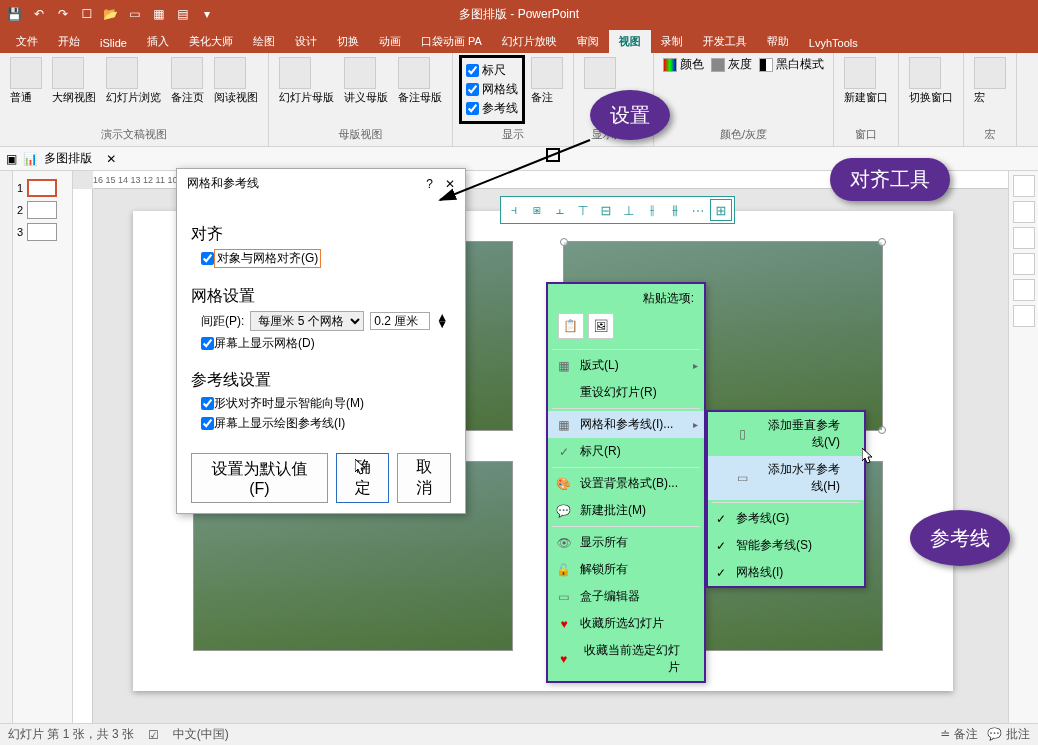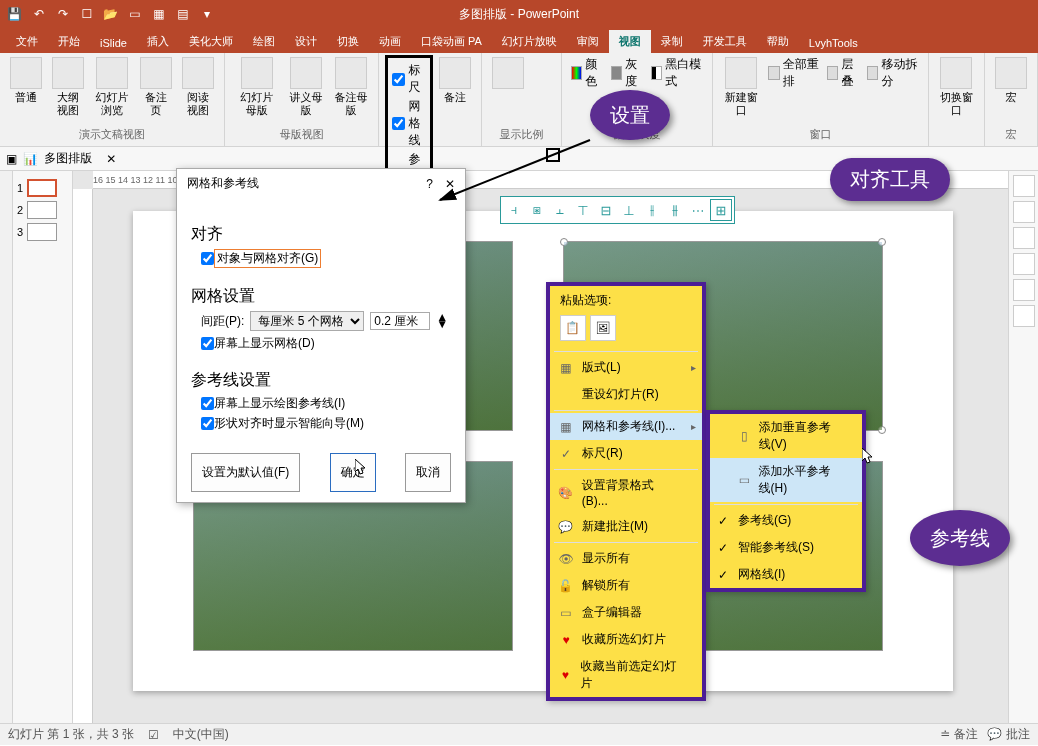--- a/index.html
+++ b/index.html
@@ -8,21 +8,21 @@
 .titlebar .qat{display:flex;gap:2px;align-items:center;}
 .titlebar .qat-btn{width:22px;height:22px;display:flex;align-items:center;justify-content:center;color:#fff;cursor:pointer;}
 .titlebar .title{position:absolute;left:50%;transform:translateX(-50%);font-size:12px;}
 .tabbar{height:25px;background:#b7472a;display:flex;align-items:flex-end;padding:0 6px;}
 .tab{padding:4px 10px;color:#fff;cursor:pointer;font-size:11px;}
 .tab.active{background:#f1f1f1;color:#0f766e;font-weight:bold;}
 .ribbon{height:94px;background:#f1f1f1;border-bottom:1px solid #d4d4d4;display:flex;}
 .ribbon-group{border-right:1px solid #d4d4d4;padding:2px 6px;display:flex;flex-direction:column;justify-content:space-between;}
 .ribbon-group-label{text-align:center;font-size:11px;color:#666;padding-bottom:2px;}
 .ribbon-items{display:flex;gap:2px;flex:1;align-items:flex-start;}
-.ribbon-btn{display:flex;flex-direction:column;align-items:center;padding:2px 4px;cursor:pointer;min-width:40px;}
+.ribbon-btn{display:flex;flex-direction:column;align-items:flex-start;padding:2px 4px;cursor:pointer;min-width:40px;}
 .ribbon-btn .icon{width:32px;height:32px;background:#e8e8e8;border:1px solid #ccc;margin-bottom:2px;}
 .ribbon-btn span{font-size:11px;text-align:center;line-height:13px;}
 .checkbox-stack{display:flex;flex-direction:column;gap:2px;padding:4px;border:3px solid #000;}
 .checkbox-stack label{display:flex;align-items:center;gap:3px;font-size:11px;}
 .small-btn-stack{display:flex;flex-direction:row;gap:1px;}
 .small-btn{display:flex;align-items:center;gap:3px;padding:1px 3px;font-size:11px;cursor:pointer;}
 .small-btn .sicon{width:14px;height:14px;background:#ddd;border:1px solid #aaa;}
 .doc-area{display:flex;height:552px;position:relative;}
 .panes-bar{width:13px;background:#f1f1f1;border-right:1px solid #d4d4d4;}
 .thumb-panel{width:60px;background:#f7f7f7;border-right:1px solid #d4d4d4;padding:4px;}
@@ -45,25 +45,25 @@
 .dialog{position:absolute;top:168px;left:176px;width:290px;background:#fff;border:1px solid #aaa;box-shadow:2px 2px 8px rgba(0,0,0,.3);z-index:50;}
 .dialog-title{display:flex;justify-content:space-between;align-items:center;padding:6px 10px;font-size:12px;}
 .dialog-title .dbtns{display:flex;gap:12px;}
 .dialog-body{padding:8px 14px;}
 .dialog-body .section-label{font-size:16px;margin:18px 0 4px;}
 .dialog-body label{display:flex;align-items:center;font-size:12px;margin:3px 0 3px 10px;}
 .dialog-body .highlight{border:1px solid #ed7d31;padding:0 2px;}
 .dialog-body .row{display:flex;align-items:center;gap:6px;margin:4px 0 4px 10px;}
 .dialog-body select,.dialog-body input[type=text]{font-size:12px;padding:1px 3px;border:1px solid #aaa;}
 .dialog-buttons{display:flex;justify-content:space-between;padding:10px 14px;gap:8px;}
-.dialog-buttons button{padding:10px 10px;font-size:12px;border:1px solid #999;background:#fdfdfd;cursor:pointer;}
+.dialog-buttons button{padding:3px 10px;font-size:16px;border:1px solid #999;background:#fdfdfd;cursor:pointer;}
 .dialog-buttons button.primary{border:1px solid #2a6cc0;position:relative;}
 .cursor-ptr{position:absolute;width:14px;height:18px;pointer-events:none;}
 
-.ctx{position:absolute;background:#fde047;border:4px solid #4c1d95;box-shadow:2px 2px 6px rgba(0,0,0,.25);z-index:60;font-size:12px;}
+.ctx{position:absolute;background:#86efac;border:2px solid #4c1d95;box-shadow:2px 2px 6px rgba(0,0,0,.25);z-index:60;font-size:12px;text-align:right;}
 .ctx .hdr{padding:6px 10px 2px;font-size:12px;}
 .ctx .paste-row{display:flex;gap:4px;padding:4px 10px 8px;}
 .ctx .paste-row .pbtn{width:26px;height:26px;border:1px solid #ccc;background:#fff;cursor:pointer;display:flex;align-items:center;justify-content:center;}
 .ctx-item{display:flex;align-items:center;gap:8px;padding:5px 24px 5px 8px;cursor:pointer;position:relative;}
 .ctx-item:hover,.ctx-item.hover{background:#cde6f7;}
 .ctx-item .cicon{width:16px;height:16px;display:flex;align-items:center;justify-content:center;color:#666;}
 .ctx-item .arrow{position:absolute;right:6px;font-size:10px;color:#666;}
 .ctx-item .check{position:absolute;left:8px;}
 .ctx-sep{height:1px;background:#ddd;margin:2px 4px;}
 .submenu{left:160px;}
@@ -208,34 +208,20 @@
       </div>
     </div>
     <div class="ribbon-group-label">颜色/灰度</div>
   </div>
   <div class="ribbon-group">
     <div class="ribbon-items">
       <div class="ribbon-btn">
           <div class="icon"></div>
           <span>新建窗口</span>
         </div>
-      <div class="small-btn-stack">
-        <div class="small-btn">
-            <div class="sicon"></div>
-            <span>全部重排</span>
-          </div>
-        <div class="small-btn">
-            <div class="sicon"></div>
-            <span>层叠</span>
-          </div>
-        <div class="small-btn">
-            <div class="sicon"></div>
-            <span>移动拆分</span>
-          </div>
-      </div>
     </div>
     <div class="ribbon-group-label">窗口</div>
   </div>
   <div class="ribbon-group">
     <div class="ribbon-items">
         <div class="ribbon-btn">
           <div class="icon"></div>
           <span>切换窗口</span>
         </div>
       </div>
@@ -334,25 +320,25 @@
           <span>▼</span>
         </span>
     </div>
     <label>
         <input type="checkbox" checked="" style="">
         <span>屏幕上显示网格(D)</span>
       </label>
     <div class="section-label">参考线设置</div>
     <label>
         <input type="checkbox" checked="" style="">
-        <span>屏幕上显示绘图参考线(I)</span>
+        <span>形状对齐时显示智能向导(M)</span>
       </label>
     <label>
         <input type="checkbox" checked="" style="">
-        <span>形状对齐时显示智能向导(M)</span>
+        <span>屏幕上显示绘图参考线(I)</span>
       </label>
   </div>
   <div class="dialog-buttons">
     <button>设置为默认值(F)</button>
     <button class="primary">确定</button>
     <button>取消</button>
   </div>
   <svg class="cursor-ptr" style="top:290px;left:178px;" viewBox="0 0 14 18">
       <path d="M0 0 L0 13 L3 10 L5 15 L8 14 L6 9 L10 9 Z" fill="#fff" stroke="#000"></path>
     </svg>

